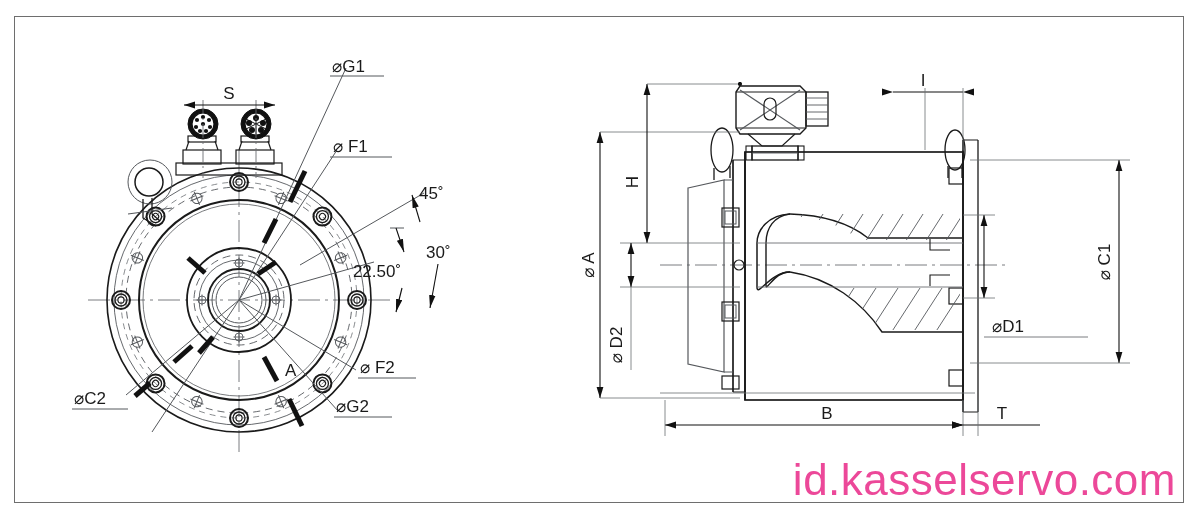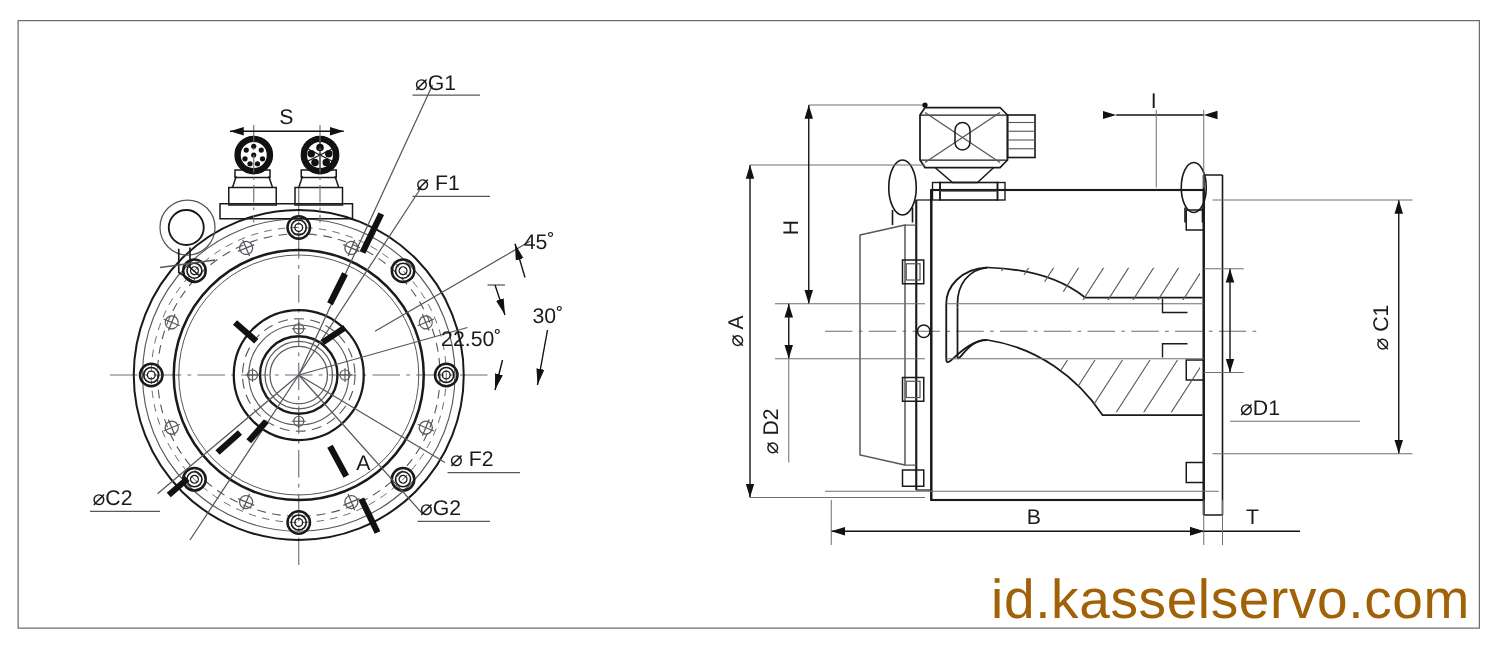--- a/index.html
+++ b/index.html
@@ -16,21 +16,21 @@
     width:1170px;height:487px;
     border:1.5px solid #6e6e6e;
     box-sizing:border-box;
     pointer-events:none;
   }
   svg.draw{position:absolute;left:0;top:0;width:1200px;height:519px;}
   .wm{
     position:absolute;left:0;top:455px;width:1184px;
     text-align:right;
     font-size:44px;
-    color:#a16207;
+    color:#ec4899;
     letter-spacing:0.5px;
     font-family:"Liberation Sans", sans-serif;
     white-space:nowrap;
     padding-right:8px;
     box-sizing:border-box;
     user-select:none;
   }
   
   text{font-family:"Liberation Sans", sans-serif;fill:#1a1a1a;}
   .lbl{font-size:17px;}

